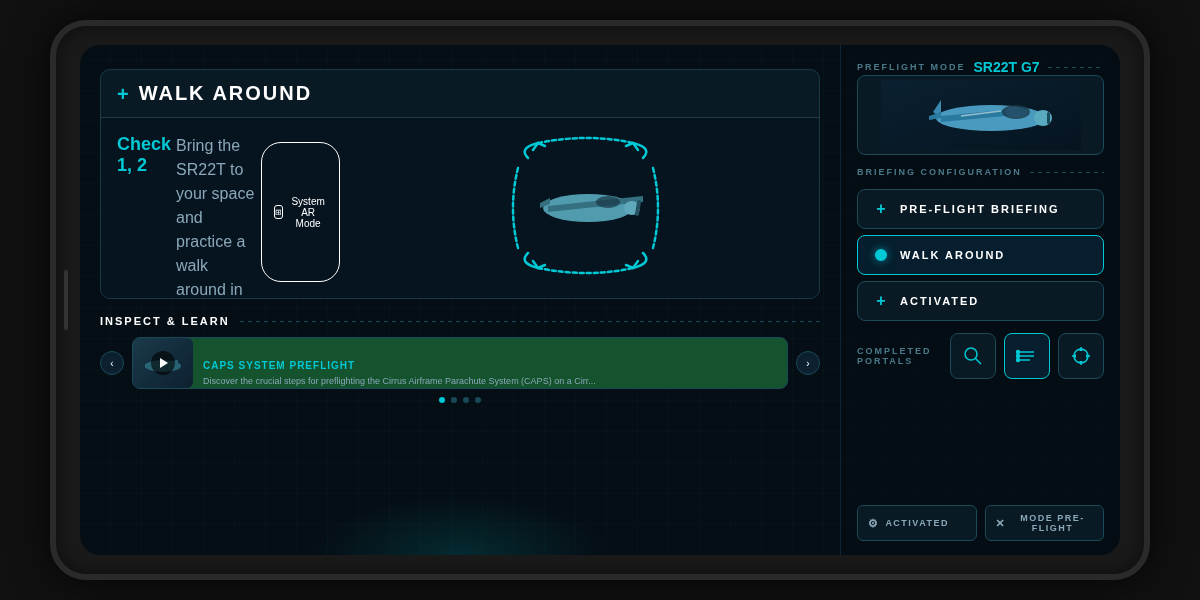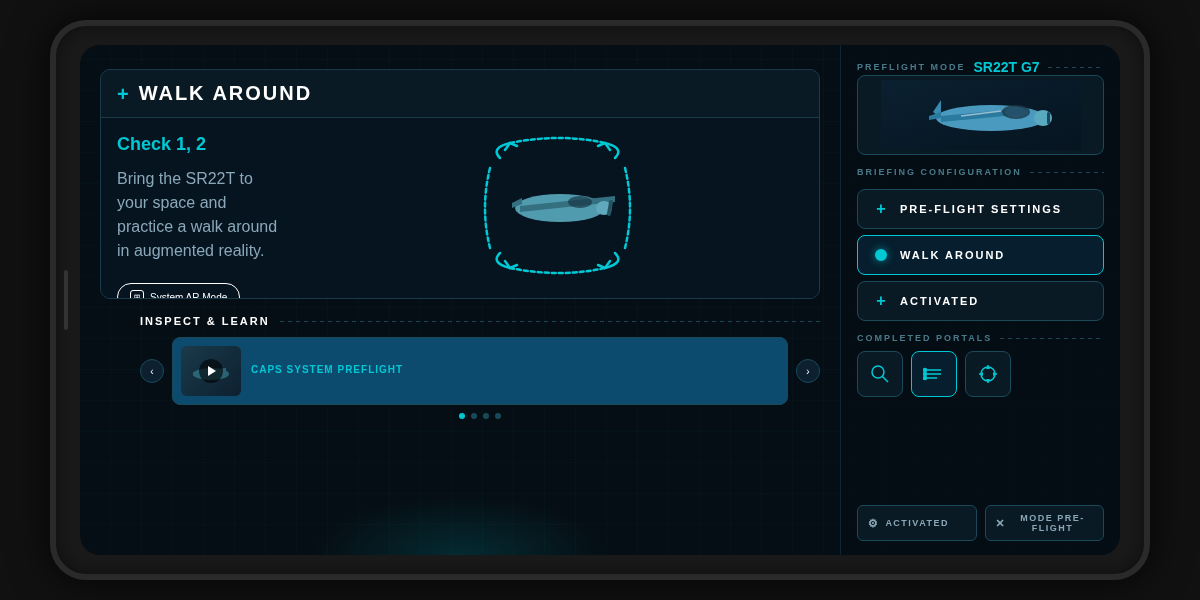--- a/index.html
+++ b/index.html
@@ -109,22 +109,21 @@
       display: flex;
       height: 180px;
       position: relative;
       background: #061420;
     }
 
     .main-card-text {
       padding: 16px;
       flex: 0 0 200px;
       display: flex;
-      flex-direction: column;
-      gap: 12px;
+      gap: 5px;
     }
 
     .check-title {
       color: #00c8d4;
       font-size: 18px;
       font-weight: 700;
     }
 
     .check-desc {
       color: #8aa8b8;
@@ -163,21 +162,20 @@
       display: flex;
       align-items: center;
       justify-content: center;
       position: relative;
       overflow: hidden;
     }
 
     
     .inspect-section {
       flex: 1;
-      margin-left: 40px;
     }
 
     .inspect-header {
       display: flex;
       align-items: center;
       gap: 10px;
       margin-bottom: 10px;
     }
 
     .inspect-title {
@@ -210,27 +208,27 @@
       display: flex;
       align-items: center;
       justify-content: center;
       font-size: 10px;
       cursor: pointer;
       flex-shrink: 0;
     }
 
     .carousel-item {
       flex: 1;
-      background: #0c4a6e;
+      background: #14532d;
       border: 1px solid #1a4a5a;
       border-radius: 8px;
       display: flex;
-      align-items: center;
+      align-items: flex-end;
       gap: 10px;
-      padding: 8px;
+      padding: 0;
     }
 
     .video-thumb {
       width: 60px;
       height: 50px;
       background: #1a3a4a;
       border-radius: 6px;
       position: relative;
       overflow: hidden;
       flex-shrink: 0;
@@ -404,21 +402,20 @@
     .menu-item-label {
       color: #ffffff;
       font-size: 11px;
       font-weight: 700;
       letter-spacing: 2px;
     }
 
     
     .portals-section {
       display: flex;
-      flex-direction: column;
       gap: 8px;
       justify-content: flex-end;
     }
 
     .portals-icons {
       display: flex;
       gap: 8px;
     }
 
     .portal-icon {
@@ -566,20 +563,21 @@
                   <ellipse cx="30" cy="28" rx="18" ry="6"></ellipse>
                   <polygon points="12,26 45,22 45,26 12,30"></polygon>
                 </g>
               </svg>
               <div class="play-button">
                 <div class="play-triangle"></div>
               </div>
             </div>
             <div class="carousel-text">
               <div class="carousel-item-title">CAPS SYSTEM PREFLIGHT</div>
+              <div class="carousel-item-desc">Discover the crucial steps for preflighting the Cirrus Airframe Parachute System (CAPS) on a Cirr...</div>
             </div>
           </div>
           <div class="carousel-arrow">›</div>
         </div>
         <div class="carousel-dots">
           <div class="dot active"></div>
           <div class="dot"></div>
           <div class="dot"></div>
           <div class="dot"></div>
         </div>
@@ -638,21 +636,21 @@
           <span class="section-label">BRIEFING CONFIGURATION</span>
           <div class="section-divider"></div>
         </div>
       </div>
 
       <div style="display:flex;flex-direction:column;gap:6px;">
         <div class="menu-item">
           <div class="menu-item-icon">
             <span class="menu-item-plus">+</span>
           </div>
-          <span class="menu-item-label">PRE-FLIGHT SETTINGS</span>
+          <span class="menu-item-label">PRE-FLIGHT BRIEFING</span>
         </div>
         <div class="menu-item active">
           <div class="menu-item-icon">
             <div class="menu-item-dot"></div>
           </div>
           <span class="menu-item-label">WALK AROUND</span>
         </div>
         <div class="menu-item">
           <div class="menu-item-icon">
             <span class="menu-item-plus">+</span>

